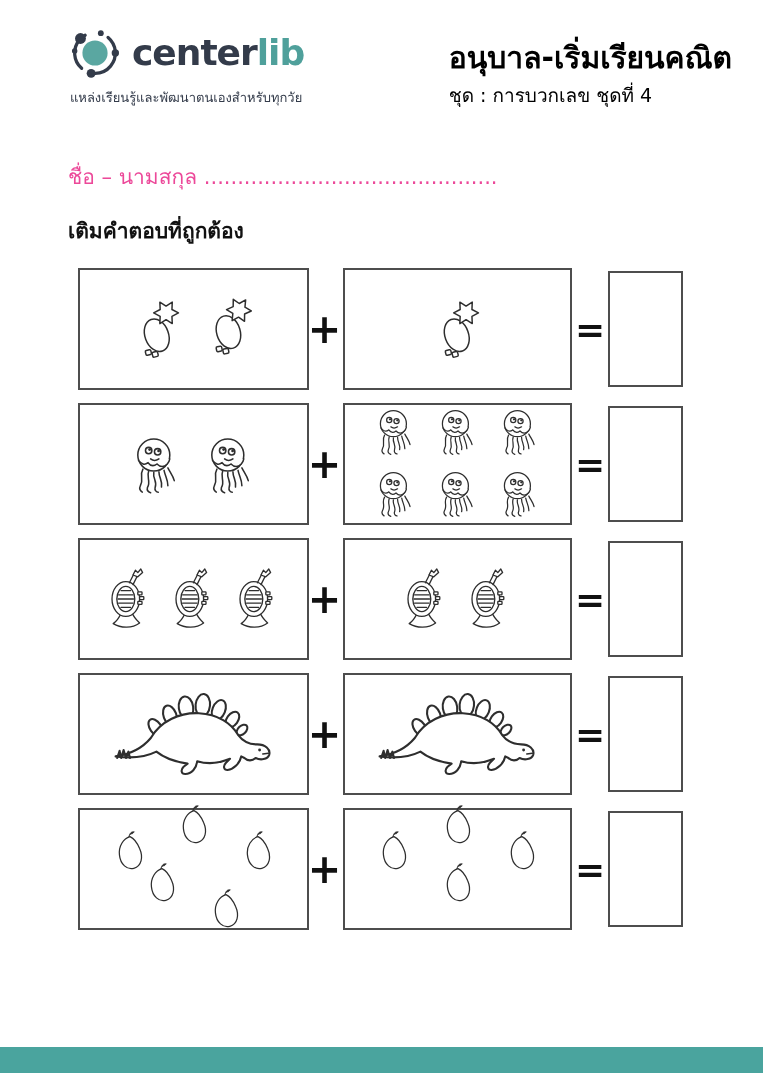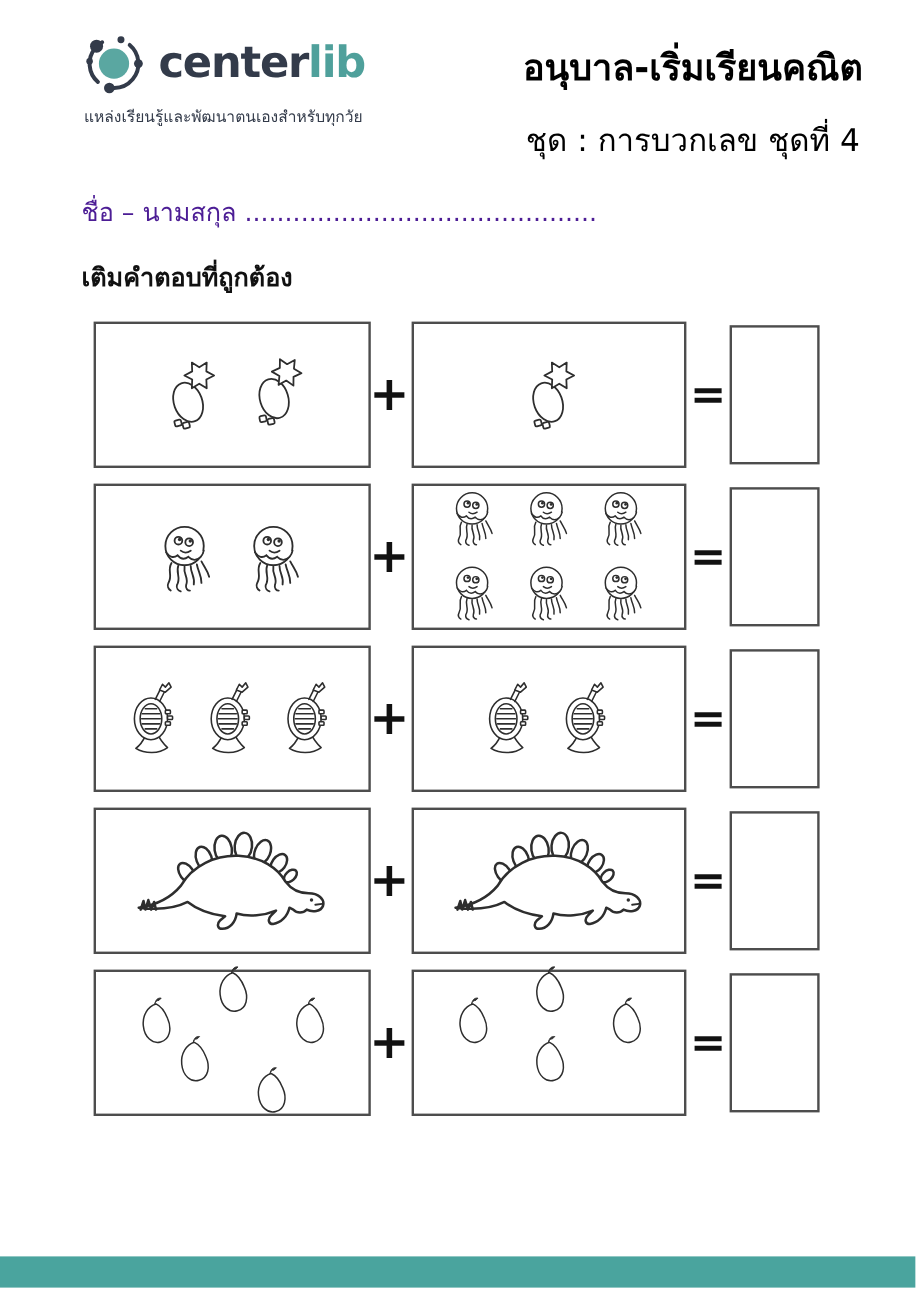--- a/index.html
+++ b/index.html
@@ -11,26 +11,26 @@
 
   
   .logo{position:absolute;left:64px;top:22px;}
   .logo-row{display:flex;align-items:center;gap:6px;}
   .logo-mark{width:62px;height:62px;flex:0 0 auto;}
   .logo-text{font-size:36px;font-weight:700;letter-spacing:-1px;line-height:1;}
   .logo-text .primary{color:#333b4a;}
   .logo-text .secondary{color:#4fa09b;}
   .tagline{font-size:13px;color:#333b4a;margin-top:3px;margin-left:4px;text-align:center;}
 
-  .title-block{position:absolute;right:44px;top:40px;text-align:center;color:#000;}
+  .title-block{position:absolute;right:31px;top:40px;text-align:left;color:#000;}
   .title-main{font-size:30px;font-weight:700;line-height:1.2;}
-  .title-sub{font-size:26px;margin-top:20px;}
+  .title-sub{font-size:19px;margin-top:4px;}
 
   
-  .name-line{position:absolute;left:68px;top:160px;font-size:21px;color:#4c1d95;}
+  .name-line{position:absolute;left:68px;top:160px;font-size:21px;color:#ec4899;}
   .instruction{position:absolute;left:68px;top:214px;font-size:21px;color:#111;font-weight:bold;}
 
   
   .problems{position:absolute;left:0;top:268px;width:763px;}
   .prob-row{position:relative;height:122px;margin-bottom:13px;}
   .opbox{position:absolute;top:0;height:118px;border:2px solid #4d4d4d;background:#fff;}
   .box-left{left:78px;width:227px;}
   .box-right{left:343px;width:225px;}
   .items{position:absolute;inset:0;display:flex;flex-wrap:wrap;align-items:center;
          justify-content:center;align-content:center;gap:4px 10px;padding:2px;}

